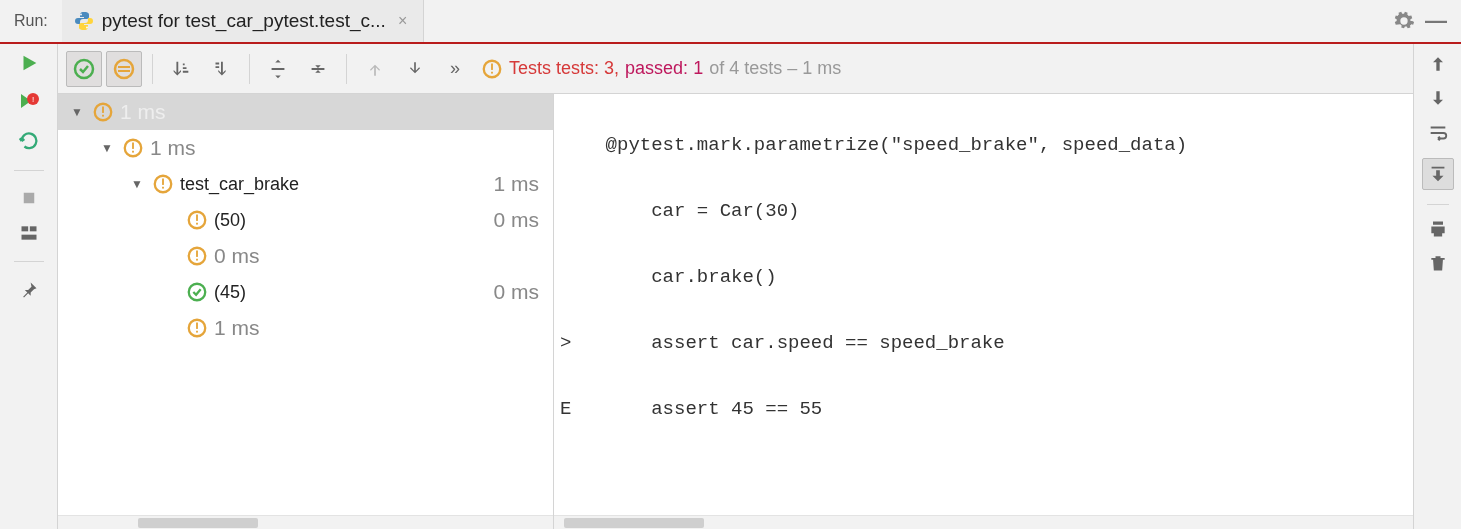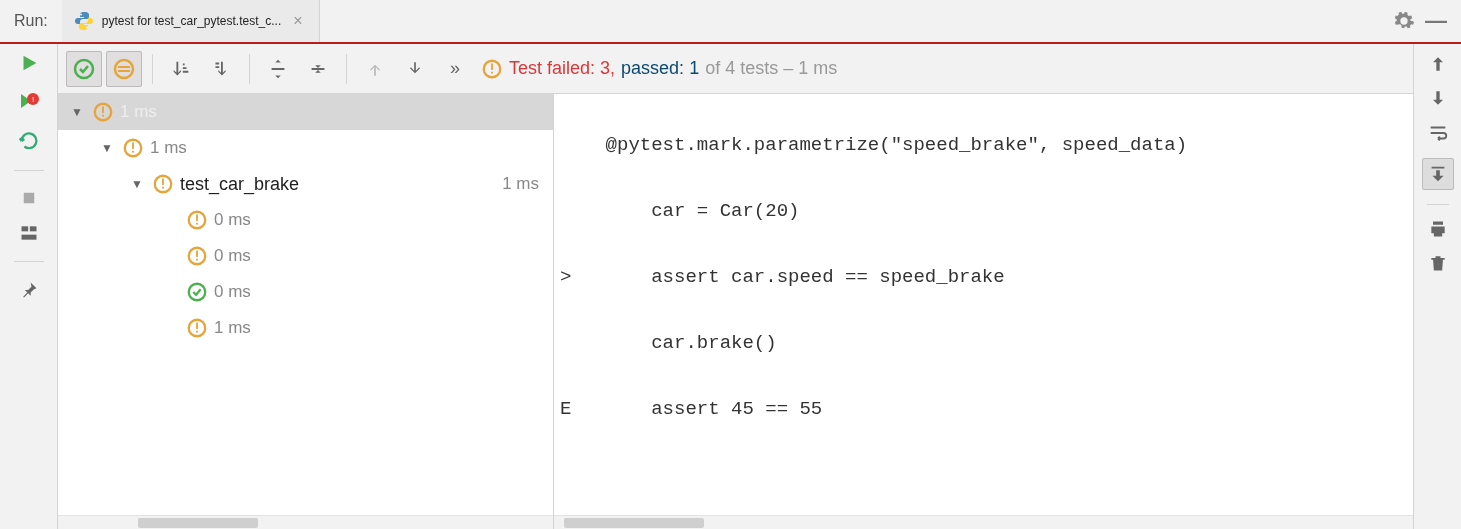--- a/index.html
+++ b/index.html
@@ -4,21 +4,21 @@
 <style>
 * { box-sizing: border-box; margin: 0; padding: 0; }
 body { font-family: "Segoe UI", Arial, sans-serif; font-size: 15px; background: #f2f2f2; color: #333; width: 1461px; height: 529px; overflow: hidden; }
 
 .container { display: flex; flex-direction: column; height: 100%; }
 
 
 .header { display: flex; align-items: center; height: 44px; border-bottom: 2px solid #b91c1c; background: #f2f2f2; }
 .header .run-label { padding: 0 14px; color: #555; font-size: 16px; }
 .tab { display: flex; align-items: center; height: 100%; padding: 0 12px; gap: 8px; border-right: 1px solid #d4d4d4; background: #eaeaea; }
-.tab .tab-text { font-size: 12px; color: #222; }
+.tab .tab-text { font-size: 19px; color: #222; }
 .tab .close-x { color: #999; font-size: 16px; cursor: pointer; padding: 0 4px; }
 .header .spacer { flex: 1; }
 .header .gear { margin-right: 10px; color: #777; }
 .header .minimize { margin-right: 14px; color: #777; font-size: 22px; font-weight: bold; }
 
 
 .body { flex: 1; display: flex; min-height: 0; }
 
 
 .left-gutter { width: 58px; background: #f2f2f2; border-right: 1px solid #d4d4d4; display: flex; flex-direction: column; align-items: center; padding-top: 8px; gap: 16px; }
@@ -27,34 +27,34 @@
 
 .middle { flex: 1; display: flex; flex-direction: column; min-width: 0; }
 
 
 .toolbar { height: 50px; display: flex; align-items: center; padding: 0 8px; gap: 4px; border-bottom: 1px solid #d4d4d4; flex-shrink: 0; }
 .tb-btn { width: 36px; height: 36px; display: flex; align-items: center; justify-content: center; border-radius: 2px; }
 .tb-btn.sel { background: #e0dede; border: 1px solid #bbb; }
 .tb-sep { width: 1px; height: 30px; background: #d4d4d4; margin: 0 6px; }
 .status-line { display: flex; align-items: center; gap: 6px; font-size: 18px; margin-left: 4px; }
 .status-fail { color: #d63939; }
-.status-pass { color: #0c4a6e; }
+.status-pass { color: #be185d; }
 .status-dim { color: #999; }
 
 
 .content { flex: 1; display: flex; min-height: 0; }
 
 
 .tree { width: 496px; border-right: 1px solid #d4d4d4; background: #fff; display: flex; flex-direction: column; }
 .tree-body { flex: 1; overflow: auto; }
 .tree-row { display: flex; align-items: center; height: 36px; padding-right: 14px; }
 .tree-row.sel { background: #d7d7d7; }
 .tree-row .chev { width: 18px; text-align: center; color: #666; font-size: 12px; }
 .tree-row .label { flex: 1; font-size: 18px; color: #222; }
-.tree-row .time { font-size: 17px; color: #888; }
+.tree-row .time { font-size: 21px; color: #888; }
 .tree-row.sel .time { color: #eee; }
 .tree-scroll { height: 14px; background: #f2f2f2; border-top: 1px solid #e3e3e3; }
 .tree-scroll .thumb { height: 10px; background: #cfcfcf; margin: 2px 0 0 80px; width: 120px; border-radius: 2px; }
 
 
 .console { flex: 1; background: #fff; font-family: "Consolas", "Courier New", monospace; font-size: 19px; line-height: 33px; color: #333; overflow: hidden; white-space: pre; display: flex; flex-direction: column; }
 .console-body { flex: 1; overflow: hidden; padding-left: 6px; padding-top: 2px; }
 .console-scroll { height: 14px; background: #f2f2f2; border-top: 1px solid #e3e3e3; }
 .console-scroll .thumb { height: 10px; background: #cfcfcf; margin: 2px 0 0 10px; width: 140px; border-radius: 2px; }
 
@@ -190,21 +190,21 @@
         <span class="tb-btn ico" style="font-size:18px;color:#666">»</span>
 
         <div class="status-line">
           <span class="ico">
             <svg width="22" height="22" viewBox="0 0 24 24">
                 <circle cx="12" cy="12" r="9" fill="none" stroke="#e5a53a" stroke-width="2.5"></circle>
                 <rect x="11" y="6" width="2" height="7" fill="#e5a53a"></rect>
                 <rect x="11" y="15" width="2" height="2" fill="#e5a53a"></rect>
               </svg>
           </span>
-          <span class="status-fail"><span>Test failed:</span> <span>3,</span></span>
+          <span class="status-fail"><span>Tests tests:</span> <span>3,</span></span>
           <span class="status-pass"><span>passed:</span> <span>1</span></span>
           <span class="status-dim">of 4 tests – 1 ms</span>
         </div>
       </div>
 
       <div class="content">
 
         <div class="tree">
           <div class="tree-body">
             <div class="tree-row sel">
@@ -247,20 +247,21 @@
             <div id="cases">
                 <div class="tree-row">
                   <span class="indent" style="width:122px"></span>
                   <span class="ico" style="margin:0 6px">
                     <svg width="22" height="22" viewBox="0 0 24 24">
                       <circle cx="12" cy="12" r="9" fill="none" stroke="#e5a53a" stroke-width="2.5"></circle>
                       <rect x="11" y="6" width="2" height="7" fill="#e5a53a"></rect>
                       <rect x="11" y="15" width="2" height="2" fill="#e5a53a"></rect>
                     </svg>
                   </span>
+                  <span class="label">(50)</span>
                   <span class="time">0 ms</span>
                 </div>
                 <div class="tree-row">
                   <span class="indent" style="width:122px"></span>
                   <span class="ico" style="margin:0 6px">
                     <svg width="22" height="22" viewBox="0 0 24 24">
                       <circle cx="12" cy="12" r="9" fill="none" stroke="#e5a53a" stroke-width="2.5"></circle>
                       <rect x="11" y="6" width="2" height="7" fill="#e5a53a"></rect>
                       <rect x="11" y="15" width="2" height="2" fill="#e5a53a"></rect>
                     </svg>
@@ -268,20 +269,21 @@
                   <span class="time">0 ms</span>
                 </div>
                 <div class="tree-row">
                   <span class="indent" style="width:122px"></span>
                   <span class="ico" style="margin:0 6px">
                     <svg width="22" height="22" viewBox="0 0 24 24">
                       <circle cx="12" cy="12" r="9" fill="none" stroke="#4caf50" stroke-width="2.5"></circle>
                       <path d="M8 12l3 3 5-6" fill="none" stroke="#4caf50" stroke-width="2.5"></path>
                     </svg>
                   </span>
+                  <span class="label">(45)</span>
                   <span class="time">0 ms</span>
                 </div>
                 <div class="tree-row">
                   <span class="indent" style="width:122px"></span>
                   <span class="ico" style="margin:0 6px">
                     <svg width="22" height="22" viewBox="0 0 24 24">
                       <circle cx="12" cy="12" r="9" fill="none" stroke="#e5a53a" stroke-width="2.5"></circle>
                       <rect x="11" y="6" width="2" height="7" fill="#e5a53a"></rect>
                       <rect x="11" y="15" width="2" height="2" fill="#e5a53a"></rect>
                     </svg>
@@ -291,23 +293,23 @@
               </div>
           </div>
           <div class="tree-scroll">
               <div class="thumb"></div>
             </div>
         </div>
 
         <div class="console">
           <div class="console-body">
 <div>    @pytest.mark.parametrize("speed_brake", speed_data)</div>
-<div>        car = Car(20)</div>
+<div>        car = Car(30)</div>
+<div>        car.brake()</div>
 <div>&gt;       assert car.speed == speed_brake</div>
-<div>        car.brake()</div>
 <div>E       assert 45 == 55</div>
 
 
 
 
 
           </div>
           <div class="console-scroll"><div class="thumb"></div></div>
         </div>
 

